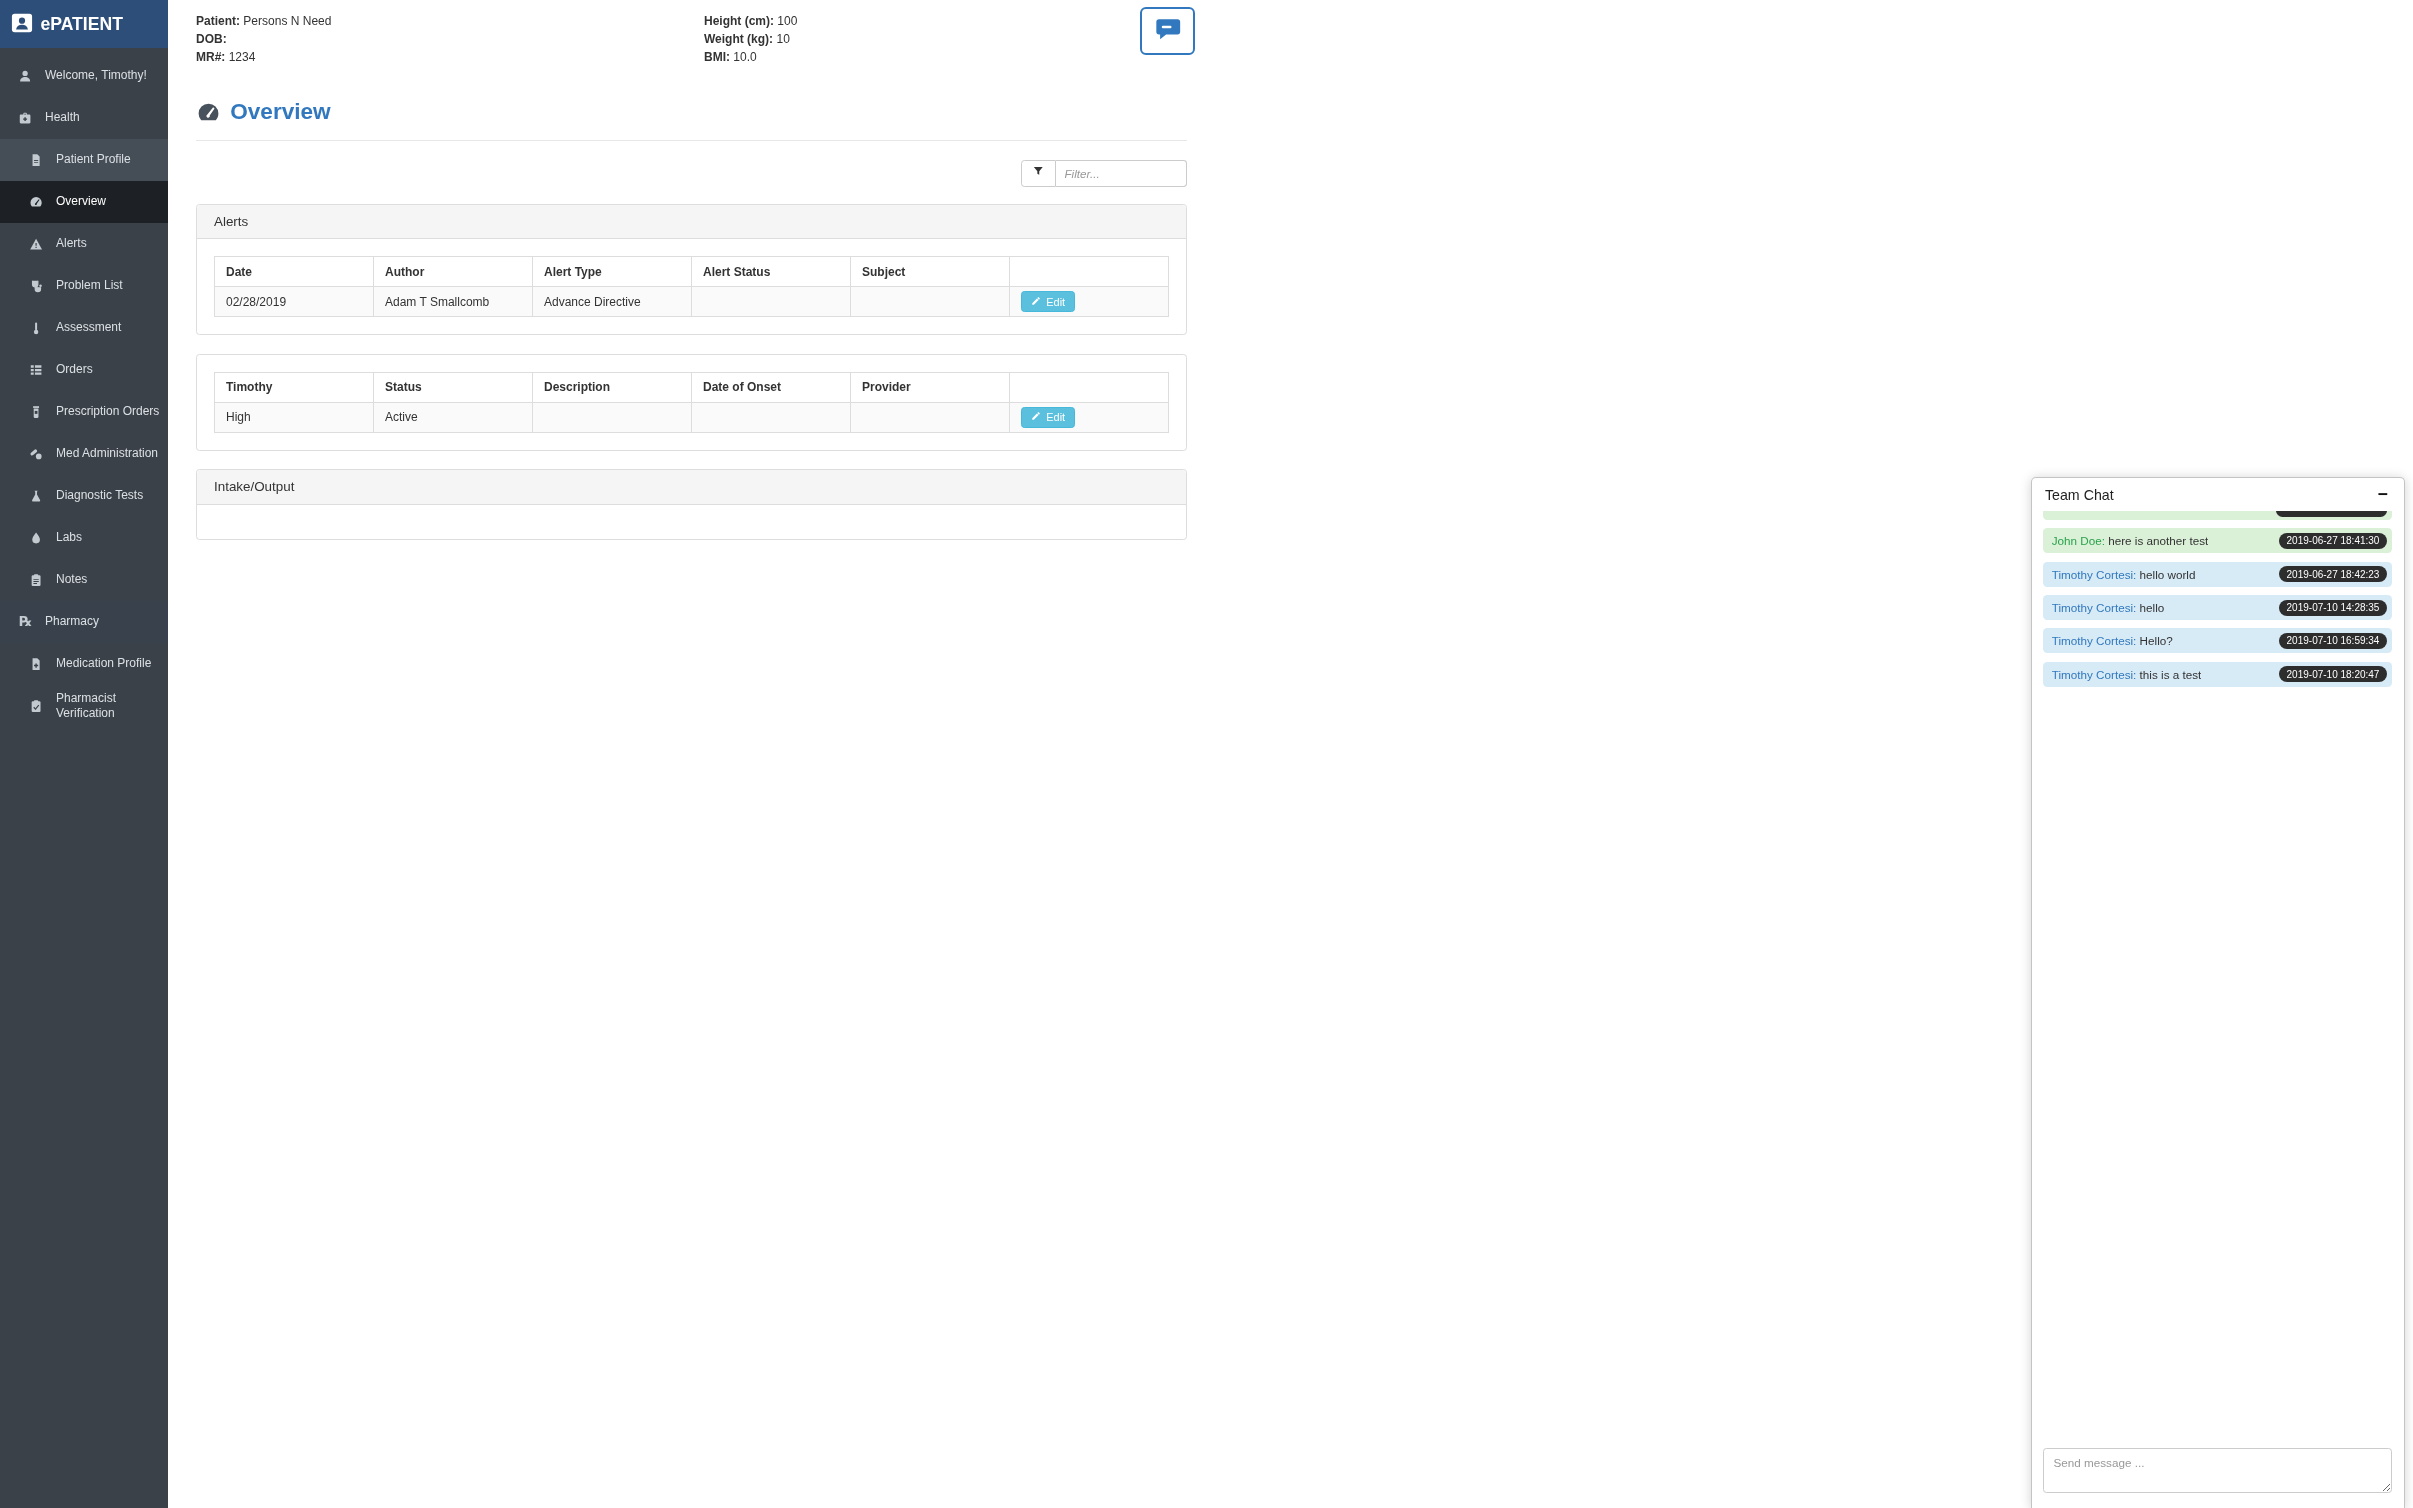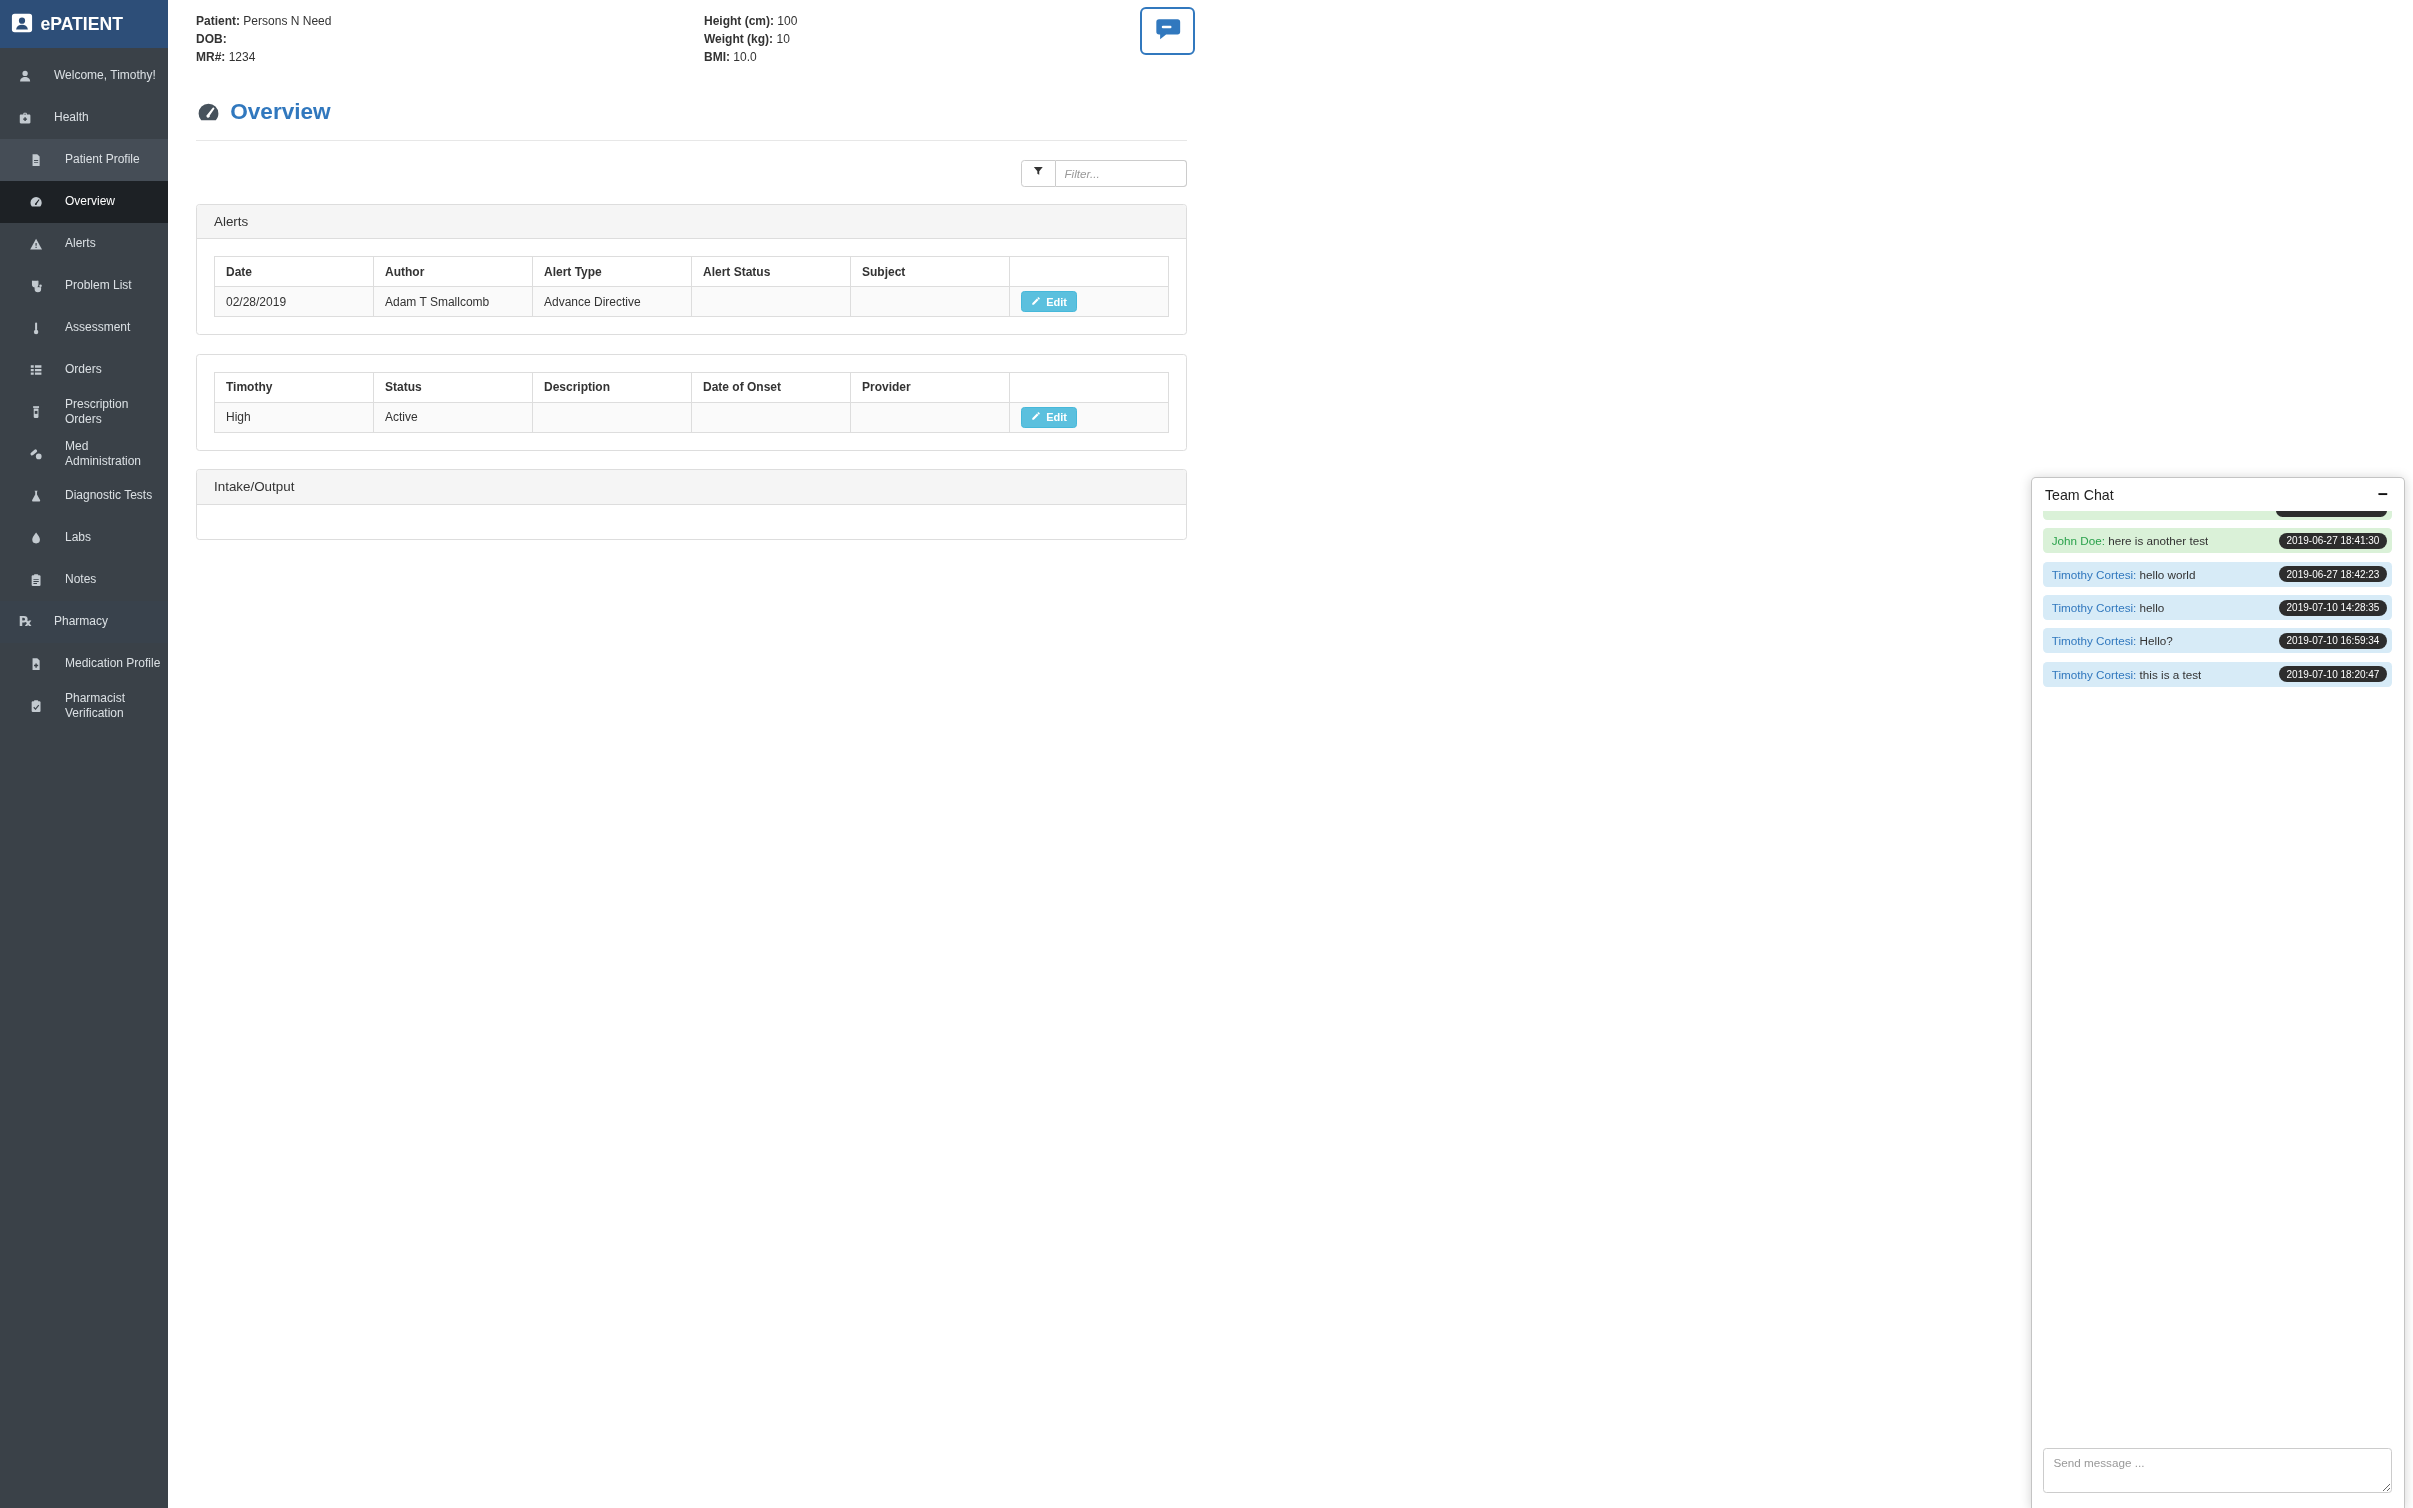--- a/index.html
+++ b/index.html
@@ -4,21 +4,21 @@
 <style>
   * { box-sizing: border-box; }
   html, body { margin:0; padding:0; width:1207px; height:754px; overflow:hidden;
     font-family:"Liberation Sans","DejaVu Sans",sans-serif; background:#fff; color:#333; }
 
   
   .sidebar { position:fixed; left:0; top:0; bottom:0; width:168px; background:#3a4148; z-index:5; }
   .brand { height:48px; background:#2d4e78; display:flex; align-items:center; gap:7.5px; padding:0 11px; }
   .brand-text { color:#fff; font-size:17.6px; font-weight:bold; }
   .nav { padding-top:6.7px; }
-  .nav-item { display:flex; align-items:center; gap:20px; min-height:42px; padding:3.4px 6.7px 3.4px 17px;
+  .nav-item { display:flex; align-items:center; gap:11px; min-height:42px; padding:3.4px 6.7px 3.4px 17px;
     color:#dbe0e4; font-size:12px; cursor:pointer; line-height:1.25; }
   .nav-item .icon { width:17px; display:flex; justify-content:center; color:#c3cad0; flex:none; }
   .nav-item svg { width:14.2px; height:14.2px; fill:currentColor; }
   .nav-item.sub { padding-left:28px; }
   .nav-item.parent { background:#454d56; }
   .nav-item.active { background:#1d2125; color:#fff; }
   .nav-item.section { background:#39424c; }
   .cut { fill:#3a4148; }
   .parent .cut { fill:#454d56; }
   .active .cut { fill:#1d2125; }
@@ -60,21 +60,21 @@
   table.grid { width:100%; border-collapse:collapse; table-layout:fixed; font-size:12px; }
   .grid th, .grid td { border:0.8px solid #ddd; padding:7.5px 11px; text-align:left; vertical-align:middle;
     overflow:hidden; white-space:nowrap; }
   .grid th { font-weight:bold; background:#fff; }
   .grid td { background:#fafafa; }
   .grid td.edit-cell { padding:4.2px 11px; }
   .vs-grid th.w { width:138px; }
 
   .btn-edit { background:#5bc0de; color:#fff; border:0.8px solid #46b8da; border-radius:3.4px;
     font-size:11px; padding:3.4px 9.2px; display:inline-flex; align-items:center; gap:5px; cursor:pointer;
-    font-family:inherit;font-weight:bold; }
+    font-family:inherit; }
 
   
   .chat-widget { position:fixed; right:8.4px; bottom:0; top:477px; width:374px; background:#fff;
     border:0.8px solid #c4c4c4; border-bottom:none; border-radius:5px 5px 0 0;
     box-shadow:0 1.7px 11.7px rgba(0,0,0,.18); z-index:20; display:flex; flex-direction:column; }
   .chat-header { display:flex; align-items:center; justify-content:space-between; padding:8.4px 13.4px 6.7px;
     font-size:14.2px; color:#222;gap:15px; }
   .chat-min { background:none; border:none; font-size:17.6px; font-weight:bold; color:#111;
     cursor:pointer; line-height:1; padding:0 2.5px; font-family:inherit; }
   .chat-messages { flex:1; overflow:hidden; padding:0 11.7px; }

